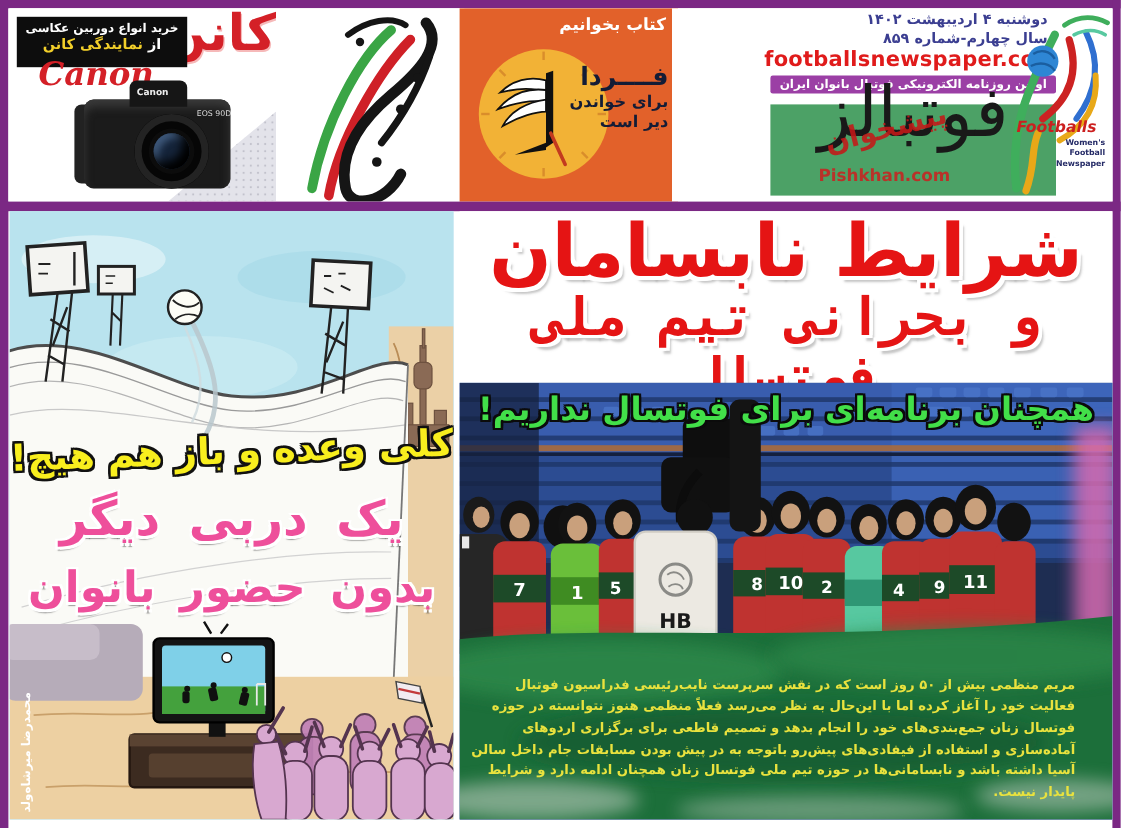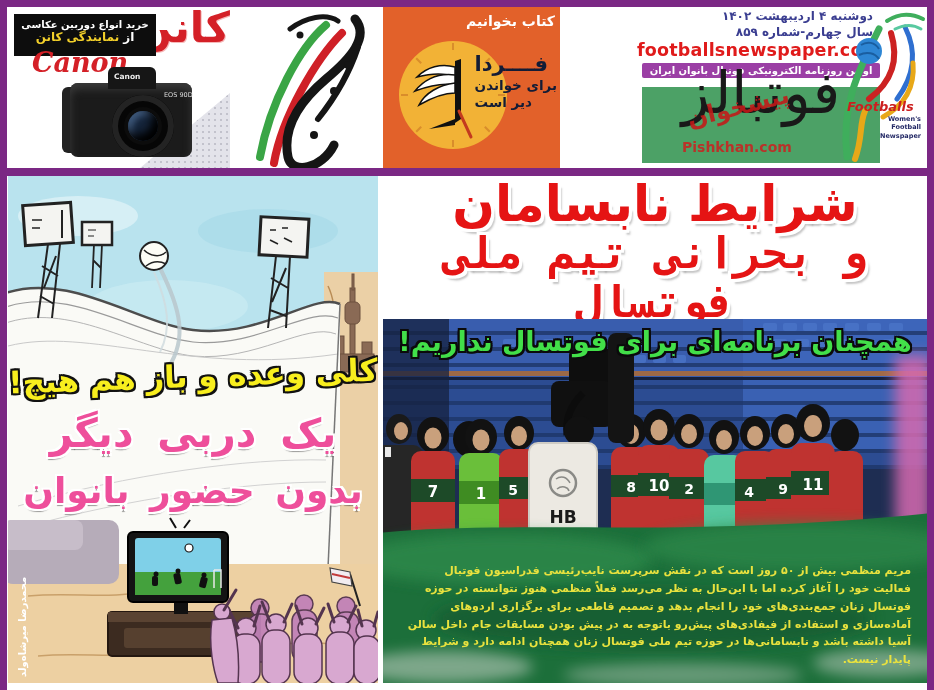--- a/index.html
+++ b/index.html
@@ -26,21 +26,21 @@
   .cam-lens{position:absolute;left:52px;top:30px;width:62px;height:62px;background:#0c0c0c;border-radius:50%;box-shadow:inset 0 0 0 6px #232323,inset 0 0 0 12px #060606;}
   .cam-glass{position:absolute;left:68px;top:46px;width:30px;height:30px;background:#15243a;border-radius:50%;box-shadow:inset -6px -6px 8px #000,inset 4px 4px 6px #3e587a;}
   .cam-grip{position:absolute;left:2px;top:22px;width:16px;height:66px;background:#222;border-radius:6px;}
   
   .calli{position:absolute;left:223px;top:0;width:157px;height:161px;background:#fff;}
   
   .bookad{position:absolute;left:376px;top:0;width:182px;height:161px;background:#e2612a;overflow:hidden;}
   .bookad .title{position:absolute;right:10px;top:6px;color:#fff;font-weight:bold;font-size:14px;direction:rtl;}
   .clockface{position:absolute;left:16px;top:34px;width:108px;height:108px;border-radius:50%;background:#f2b236;}
   .tick{position:absolute;width:2px;height:7px;background:#d98d2b;left:53px;top:2px;transform-origin:1px 52px;}
-  .slogan{position:absolute;right:8px;top:44px;text-align:left;direction:rtl;color:#131c36;line-height:1.25;}
+  .slogan{position:absolute;right:8px;top:44px;text-align:right;direction:rtl;color:#131c36;line-height:1.25;}
   .slogan .s1{font-size:21px;font-weight:bold;}
   .slogan .s2,.slogan .s3{font-size:13.5px;font-weight:bold;}
   
   .masthead{position:absolute;left:553px;top:0;width:367px;height:161px;background:#fff;}
   .mh-date{position:absolute;right:54px;top:2px;text-align:right;direction:rtl;color:#3b3e91;font-size:12px;font-weight:bold;line-height:1.3;}
   .mh-site{position:absolute;left:76px;top:33px;width:246px;text-align:center;color:#e01b1b;font-size:17.5px;font-weight:bold;letter-spacing:.2px;}
   .mh-ribbon{position:absolute;left:82px;top:56px;width:238px;height:15px;background:#9b3fa5;color:#fff;font-size:10px;font-weight:bold;text-align:center;line-height:15px;direction:rtl;border-radius:2px;}
   .mh-band{position:absolute;left:82px;top:80px;width:238px;height:76px;background:#4ca166;}
   .mh-title{position:absolute;left:0;top:-24px;width:238px;text-align:center;font-size:58px;font-weight:normal;color:#191919;direction:rtl;line-height:1.05;}
   .mh-wm{position:absolute;left:44px;top:6px;transform:rotate(-14deg);color:rgba(196,24,24,.88);font-size:24px;font-weight:bold;direction:rtl;}
@@ -53,28 +53,28 @@
   .cap{position:absolute;left:0;width:100%;text-align:center;direction:rtl;font-weight:bold;}
   .cap-yellow{top:182px;font-size:31px;color:#f8ee1e;transform:rotate(-2deg);
      text-shadow:-2px -2px 0 #111,2px -2px 0 #111,-2px 2px 0 #111,2px 2px 0 #111,0 -2px 0 #111,0 2px 0 #111,-2px 0 0 #111,2px 0 0 #111;}
   .cap-pink1{top:234px;font-size:40px;color:#ee4f9b;word-spacing:10px;
      text-shadow:-2px -2px 0 #fff,2px -2px 0 #fff,-2px 2px 0 #fff,2px 2px 0 #fff,0 3px 1px rgba(60,60,60,.5);}
   .cap-pink2{top:294px;font-size:36px;color:#ee4f9b;word-spacing:8px;
      text-shadow:-2px -2px 0 #fff,2px -2px 0 #fff,-2px 2px 0 #fff,2px 2px 0 #fff,0 3px 1px rgba(60,60,60,.5);}
   .sig{position:absolute;left:20px;bottom:6px;transform-origin:bottom left;transform:rotate(-90deg);color:#fff;font-size:10px;font-weight:bold;direction:rtl;white-space:nowrap;}
   .rightcol{position:absolute;left:376px;top:169px;width:544px;height:507px;background:#fff;}
   .headline{position:absolute;left:0;top:0;width:100%;text-align:center;direction:rtl;color:#e51414;font-weight:bold;line-height:1.12;}
-  .headline .h1{font-size:50px;
+  .headline .h1{font-size:61px;
      text-shadow:-3px -3px 0 #fff,3px -3px 0 #fff,-3px 3px 0 #fff,3px 3px 0 #fff,0 -3px 0 #fff,0 3px 0 #fff,-3px 0 0 #fff,3px 0 0 #fff,4px 5px 2px rgba(90,90,90,.35);}
   .headline .h2{font-size:44px;
      text-shadow:-3px -3px 0 #fff,3px -3px 0 #fff,-3px 3px 0 #fff,3px 3px 0 #fff,0 -3px 0 #fff,0 3px 0 #fff,-3px 0 0 #fff,3px 0 0 #fff,4px 5px 2px rgba(90,90,90,.35);font-family:Liberation Mono, monospace;}
   .photo{position:absolute;left:0;top:143px;width:544px;height:364px;overflow:hidden;background:#2c4c92;}
   .subhead{position:absolute;left:0;top:7px;width:100%;text-align:center;direction:rtl;font-size:27px;font-weight:bold;color:#42df49;
      text-shadow:-2px -2px 0 #0b0b0b,2px -2px 0 #0b0b0b,-2px 2px 0 #0b0b0b,2px 2px 0 #0b0b0b,0 -2px 0 #0b0b0b,0 2px 0 #0b0b0b,-2px 0 0 #0b0b0b,2px 0 0 #0b0b0b;}
-  .bodytext{position:absolute;right:16px;bottom:14px;width:506px;direction:rtl;text-align:right;color:#e9e23e;font-size:11px;font-weight:bold;line-height:1.62;}
+  .bodytext{position:absolute;right:31px;bottom:14px;width:506px;direction:rtl;text-align:right;color:#e9e23e;font-size:11px;font-weight:bold;line-height:1.62;}
 </style>
 </head>
 <body>
 
 <div class="page">
 
   <div class="topstrip">
 
     <div class="canon-ad">
       <div class="canon-fa">کانن</div>

